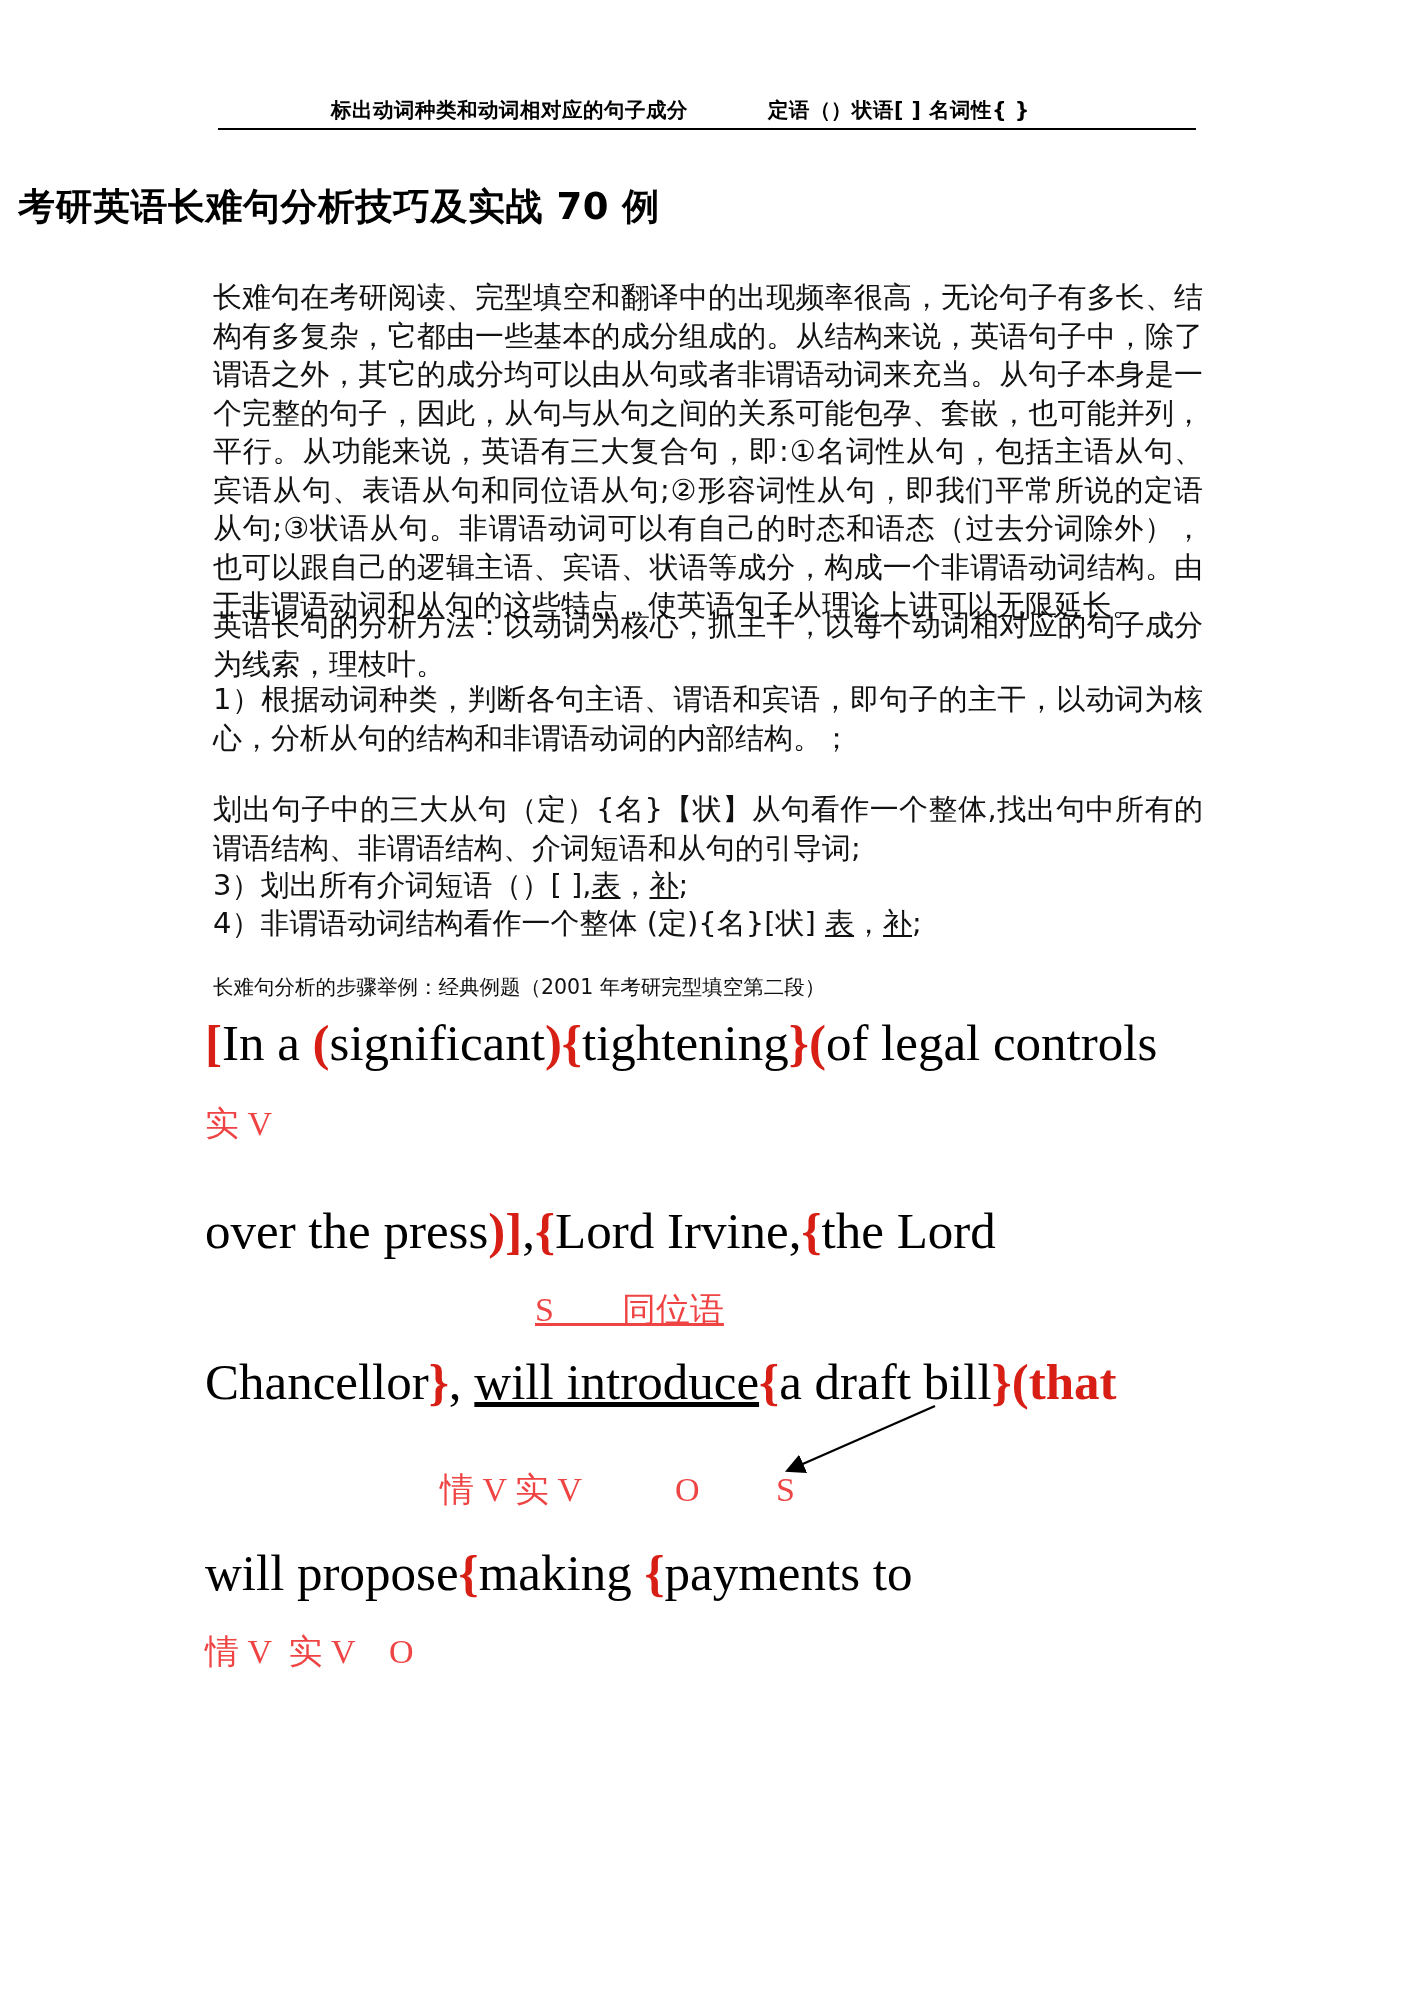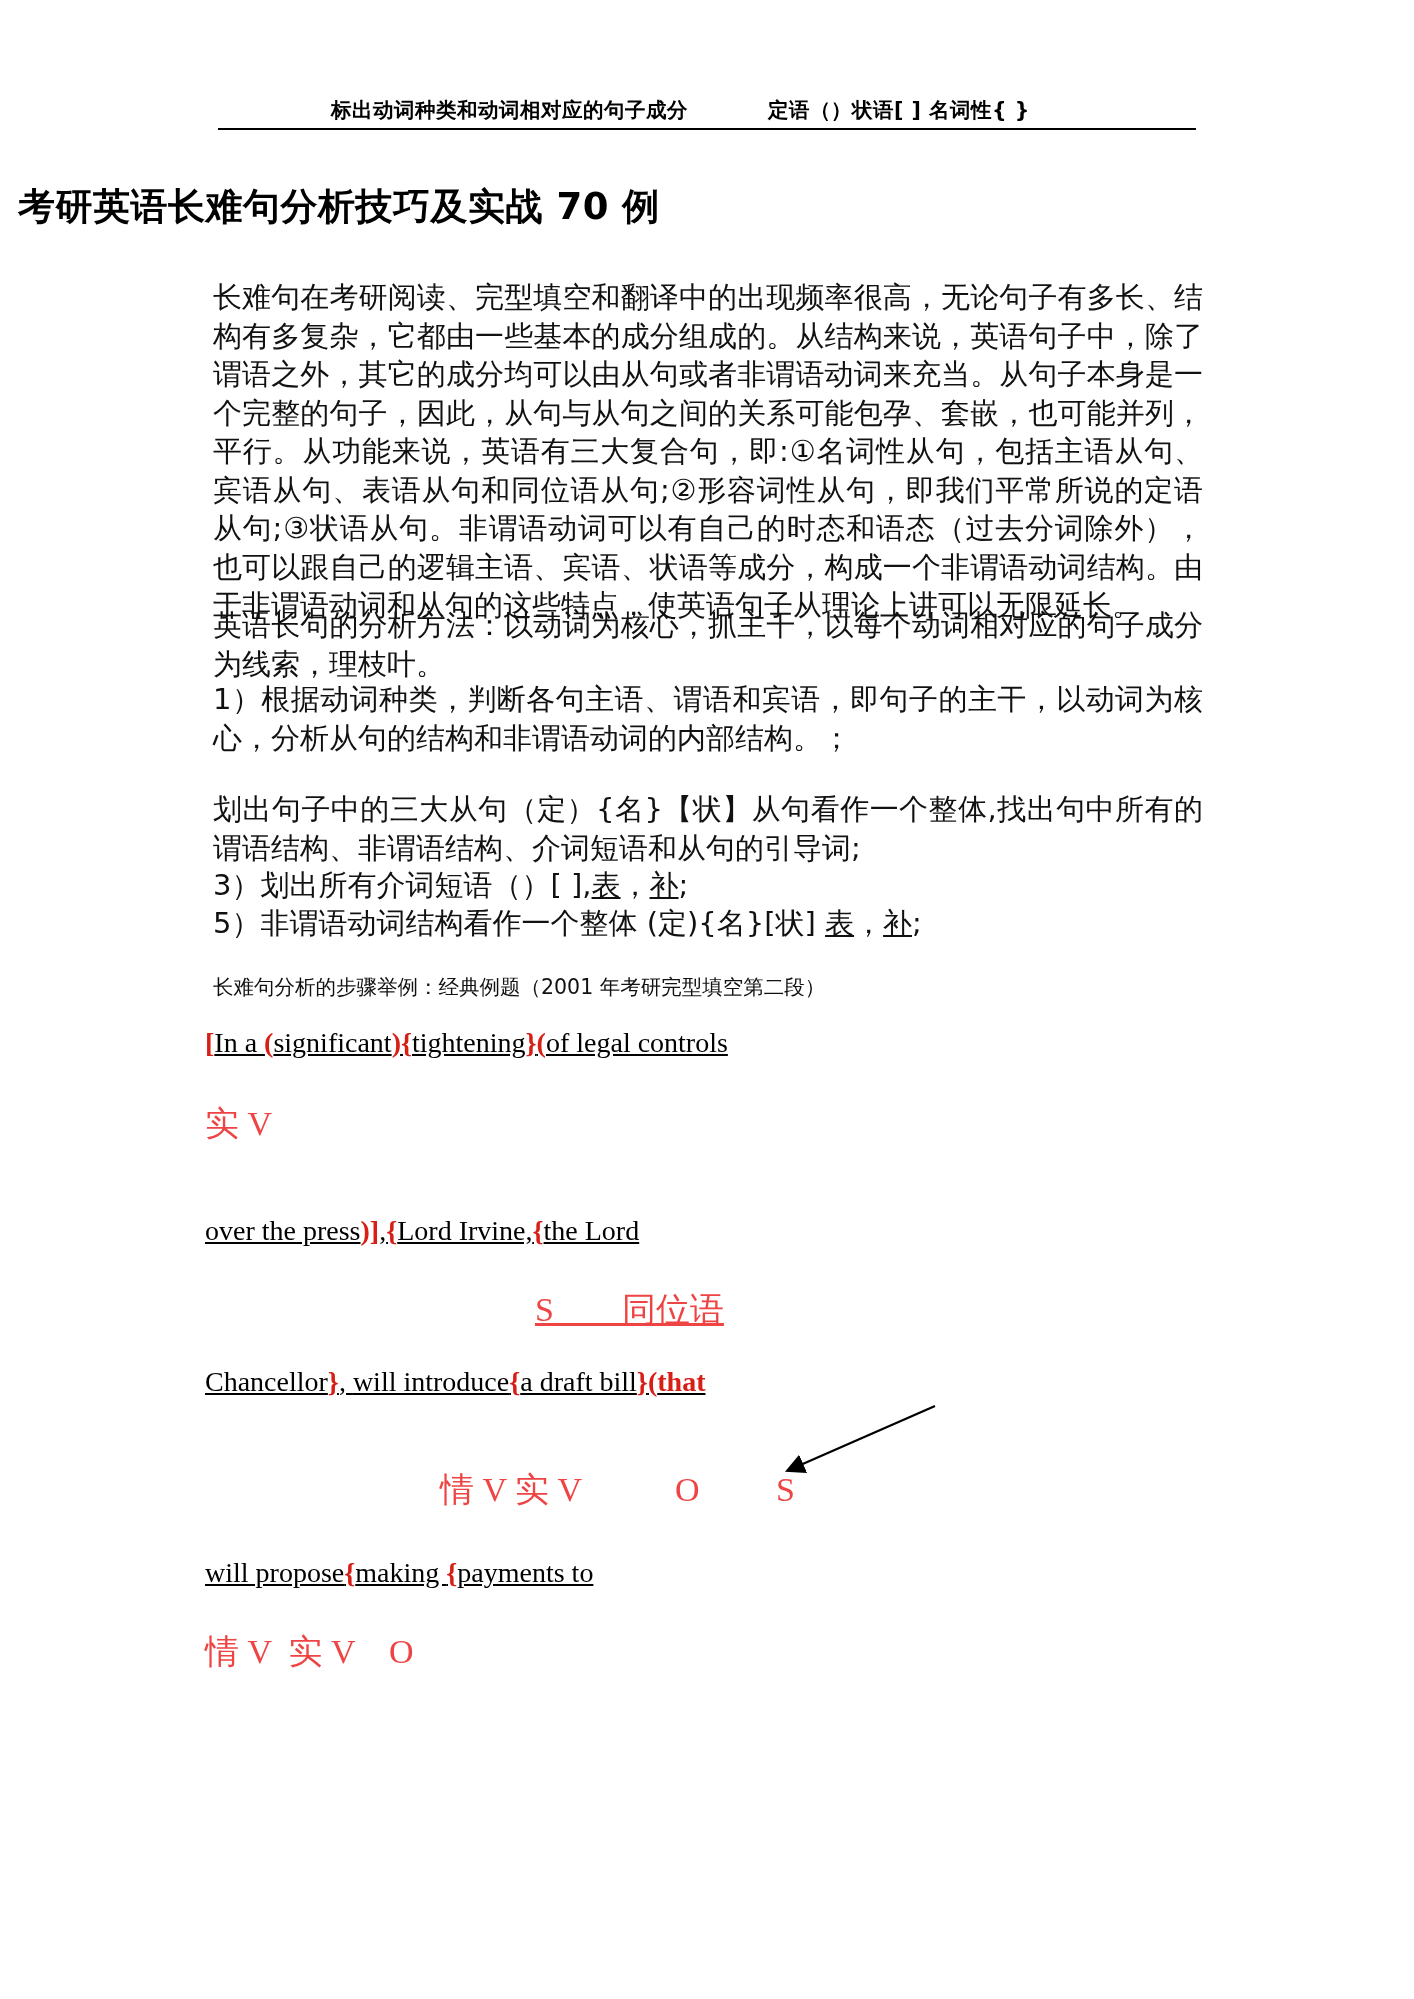--- a/index.html
+++ b/index.html
@@ -89,25 +89,24 @@
 
   
   .example {
     position: absolute;
     left: 205px;
     width: 1010px;
     top: 1020px;
     font-family: "Liberation Serif", serif;
   }
   .ex-line {
-    font-size: 28px;
+    font-size: 51px;
     line-height: 46px;
     white-space: pre;
     color: #000;
-    text-decoration: underline;
   }
   .ex-line .red {
     color: #d81f16;
     font-weight: bold;
   }
   .ex-line .uline {
     text-decoration: underline;
   }
   .ann {
     color: #ef4444;
@@ -164,21 +163,21 @@
   <div class="body-block" id="para1">长难句在考研阅读、完型填空和翻译中的出现频率很高，无论句子有多长、结构有多复杂，它都由一些基本的成分组成的。从结构来说，英语句子中，除了谓语之外，其它的成分均可以由从句或者非谓语动词来充当。从句子本身是一个完整的句子，因此，从句与从句之间的关系可能包孕、套嵌，也可能并列，平行。从功能来说，英语有三大复合句，即:①名词性从句，包括主语从句、宾语从句、表语从句和同位语从句;②形容词性从句，即我们平常所说的定语从句;③状语从句。非谓语动词可以有自己的时态和语态（过去分词除外），也可以跟自己的逻辑主语、宾语、状语等成分，构成一个非谓语动词结构。由于非谓语动词和从句的这些特点，使英语句子从理论上讲可以无限延长。</div>
   <div class="body-block" id="para2"> 英语长句的分析方法：以动词为核心，抓主干，以每个动词相对应的句子成分为线索，理枝叶。</div>
   <div class="body-block" id="para3">1）根据动词种类，判断各句主语、谓语和宾语，即句子的主干，以动词为核心，分析从句的结构和非谓语动词的内部结构。；</div>
   <div class="body-block" id="para4">划出句子中的三大从句（定）{名}【状】从句看作一个整体,找出句中所有的谓语结构、非谓语结构、介词短语和从句的引导词;</div>
 
   <div class="body-block" id="para5">
     <span>3）划出所有介词短语（）[ ],</span><span class="u">表</span><span>，</span><span class="u">补</span><span>;</span>
   </div>
 
   <div class="body-block" id="para6">
-    <span>5）非谓语动词结构看作一个整体 (定){名}[状] </span><span class="u">表</span><span>，</span><span class="u">补</span><span>;</span>
+    <span>4）非谓语动词结构看作一个整体 (定){名}[状] </span><span class="u">表</span><span>，</span><span class="u">补</span><span>;</span>
   </div>
 
   <div class="body-block" id="para7">长难句分析的步骤举例：经典例题（2001 年考研完型填空第二段）</div>
 
   <div class="example">
     <div class="ex-line" id="ex-l1"><span class="red">[</span><span>In a </span><span class="red">(</span><span>significant</span><span class="red">)</span><span class="red">{</span><span>tightening</span><span class="red">}</span><span class="red">(</span><span>of legal controls</span></div>
     <div class="ann ann-serif" id="ex-a1">实 V</div>
 
     <div class="ex-line" id="ex-l2"><span>over the press</span><span class="red">)]</span><span>,</span><span class="red">{</span><span>Lord Irvine,</span><span class="red">{</span><span>the Lord</span></div>
     <div class="ann ann-serif" id="ex-a2">S        同位语</div>

